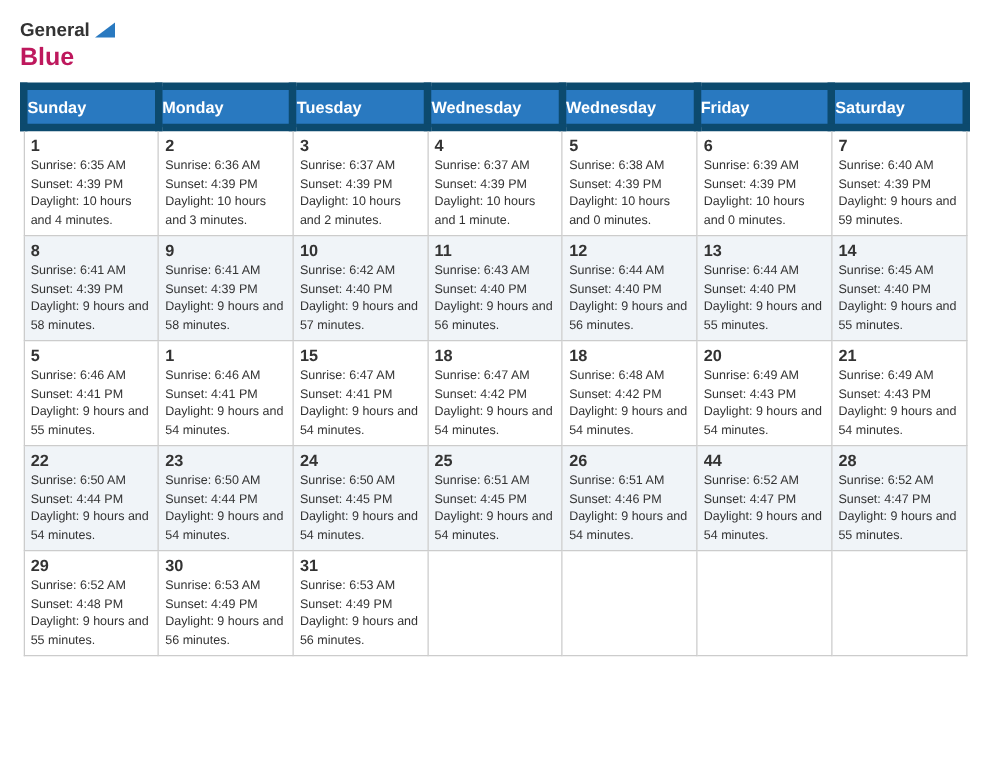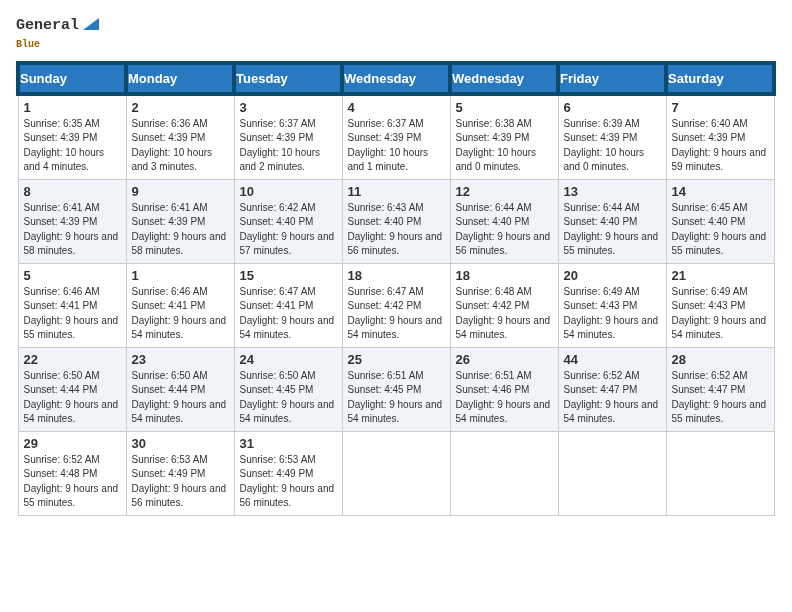--- a/index.html
+++ b/index.html
@@ -8,21 +8,20 @@
       background: #fff;
       width: 792px;
       min-height: 612px;
       padding: 16px;
     }
     .header {
       display: flex;
       justify-content: space-between;
       align-items: flex-end;
       margin-bottom: 8px;
-      font-family: Liberation Mono, monospace;
     }
     .logo {
       display: flex;
       align-items: center;
       gap: 4px;
     }
     .title-block {
       text-align: right;
     }
     .month-title {
@@ -39,21 +38,21 @@
       border-collapse: collapse;
       border: 1px solid #ccc;
     }
     .calendar th {
       background-color: #2979c0;
       color: #fff;
       font-size: 13px;
       font-weight: bold;
       padding: 6px 0;
       text-align: left;
-      border: 4px solid #0c4a6e;
+      border: 6px solid #0c4a6e;
     }
     .calendar td {
       vertical-align: top;
       border: 1px solid #ccc;
       padding: 4px 5px;
       font-size: 10.5px;
       color: #333;
       background: #fff;
       width: calc(100% / 7);
       min-height: 80px;
@@ -81,21 +80,21 @@
   </style>
 </head>
 <body>
 
 <div class="header">
   <div class="logo">
   <div style="font-size:15px; font-weight:bold; line-height:1.2;">
     <span style="color:#333;">General</span><svg width="18" height="18" viewBox="0 0 18 18" style="vertical-align:middle;margin-left:2px;">
           <polygon points="2,14 18,2 18,14" fill="#2979c0"></polygon>
         </svg><br>
-    <span style="color:#a16207; font-size:10px;">Blue</span>
+    <span style="color:#be185d; font-size:20px;">Blue</span>
   </div>
 </div>
   <div class="title-block">
     <div class="month-title"></div>
     <div class="location"></div>
   </div>
 </div>
 
 <table class="calendar">
   <thead>

